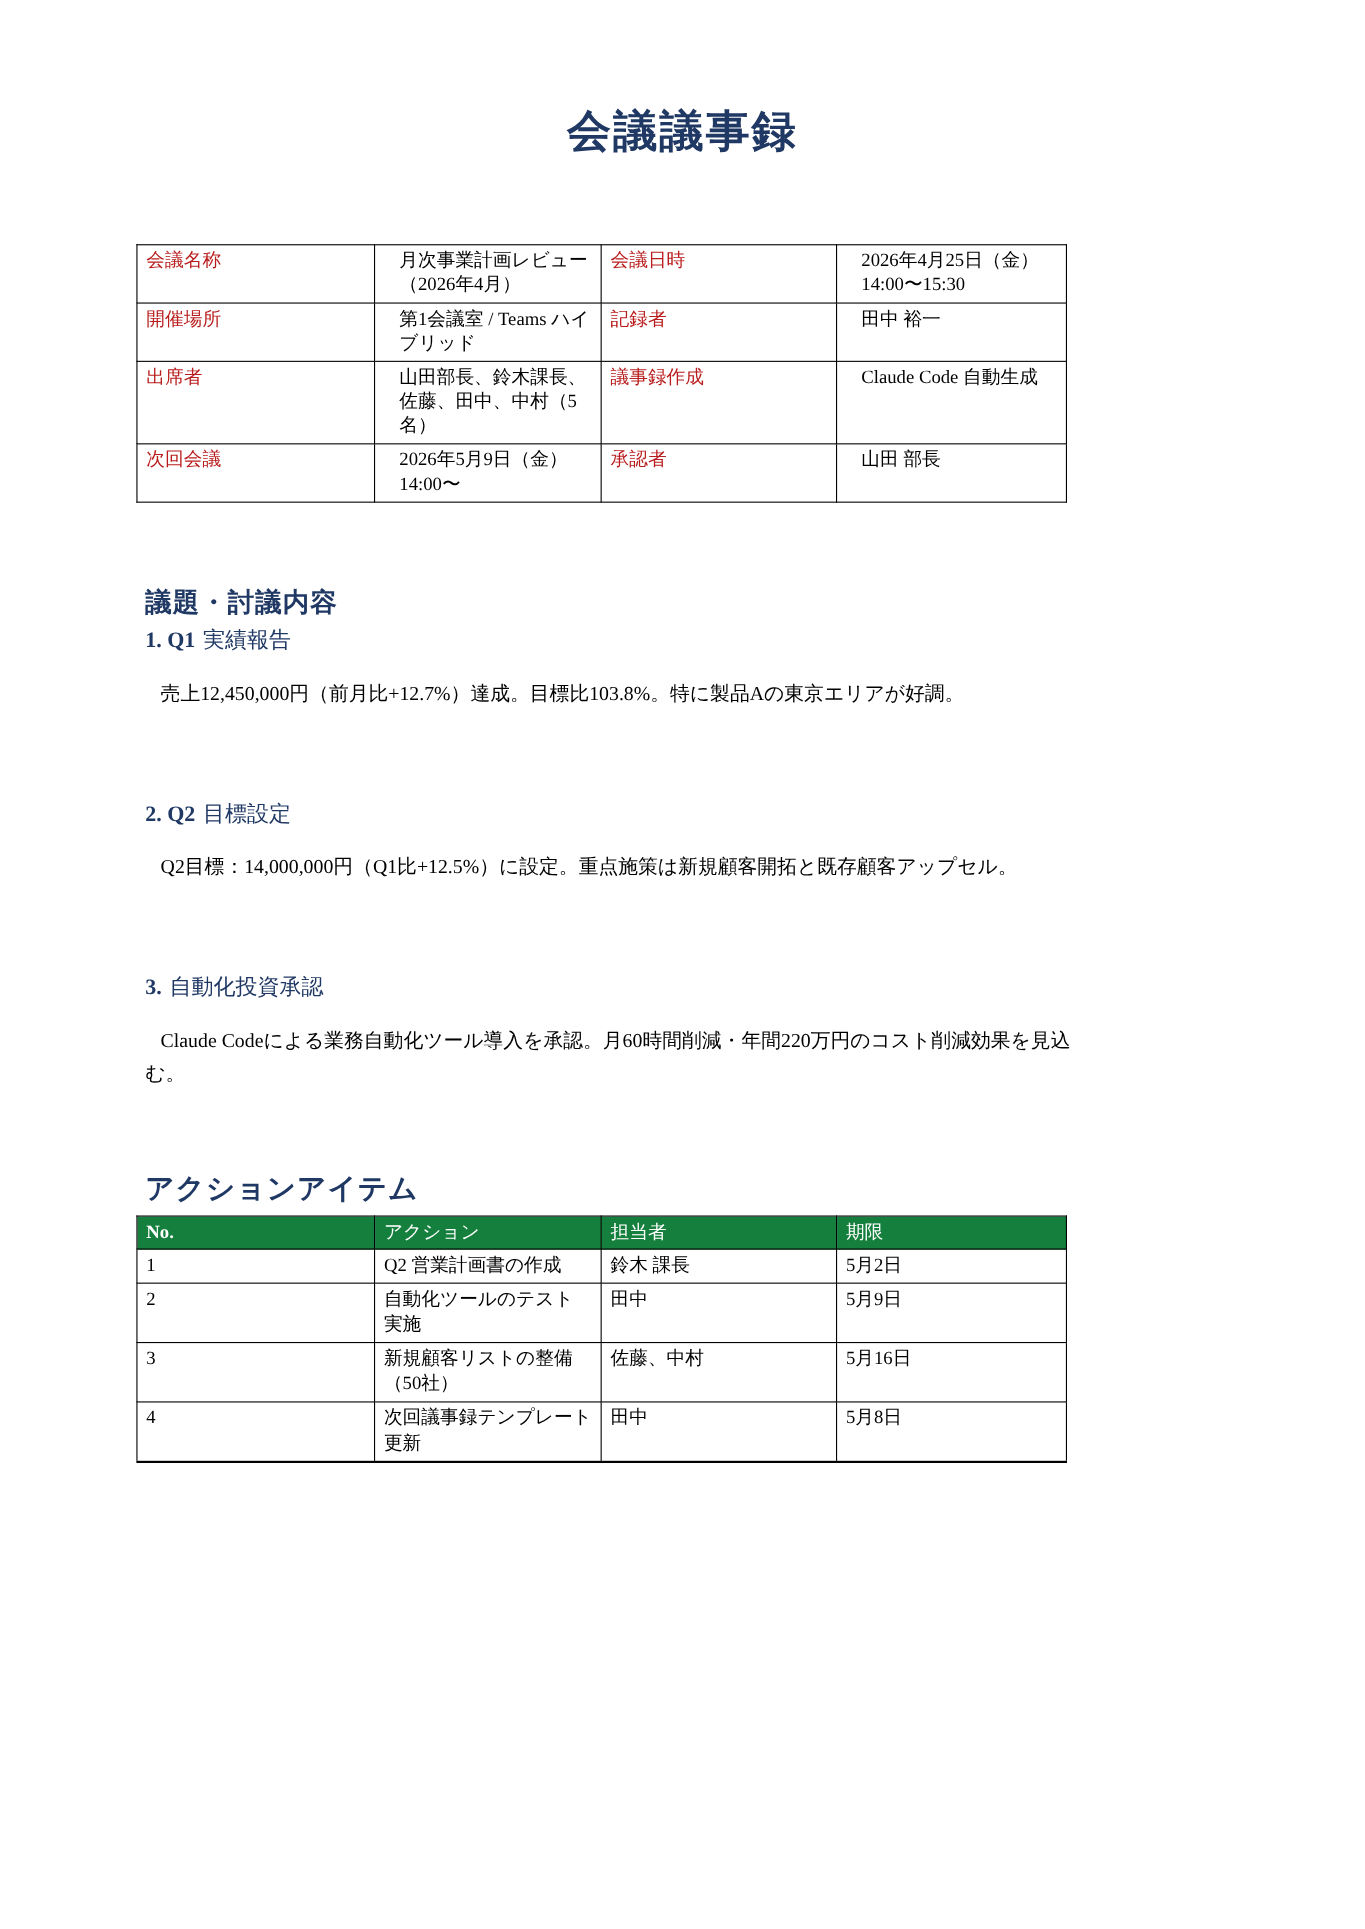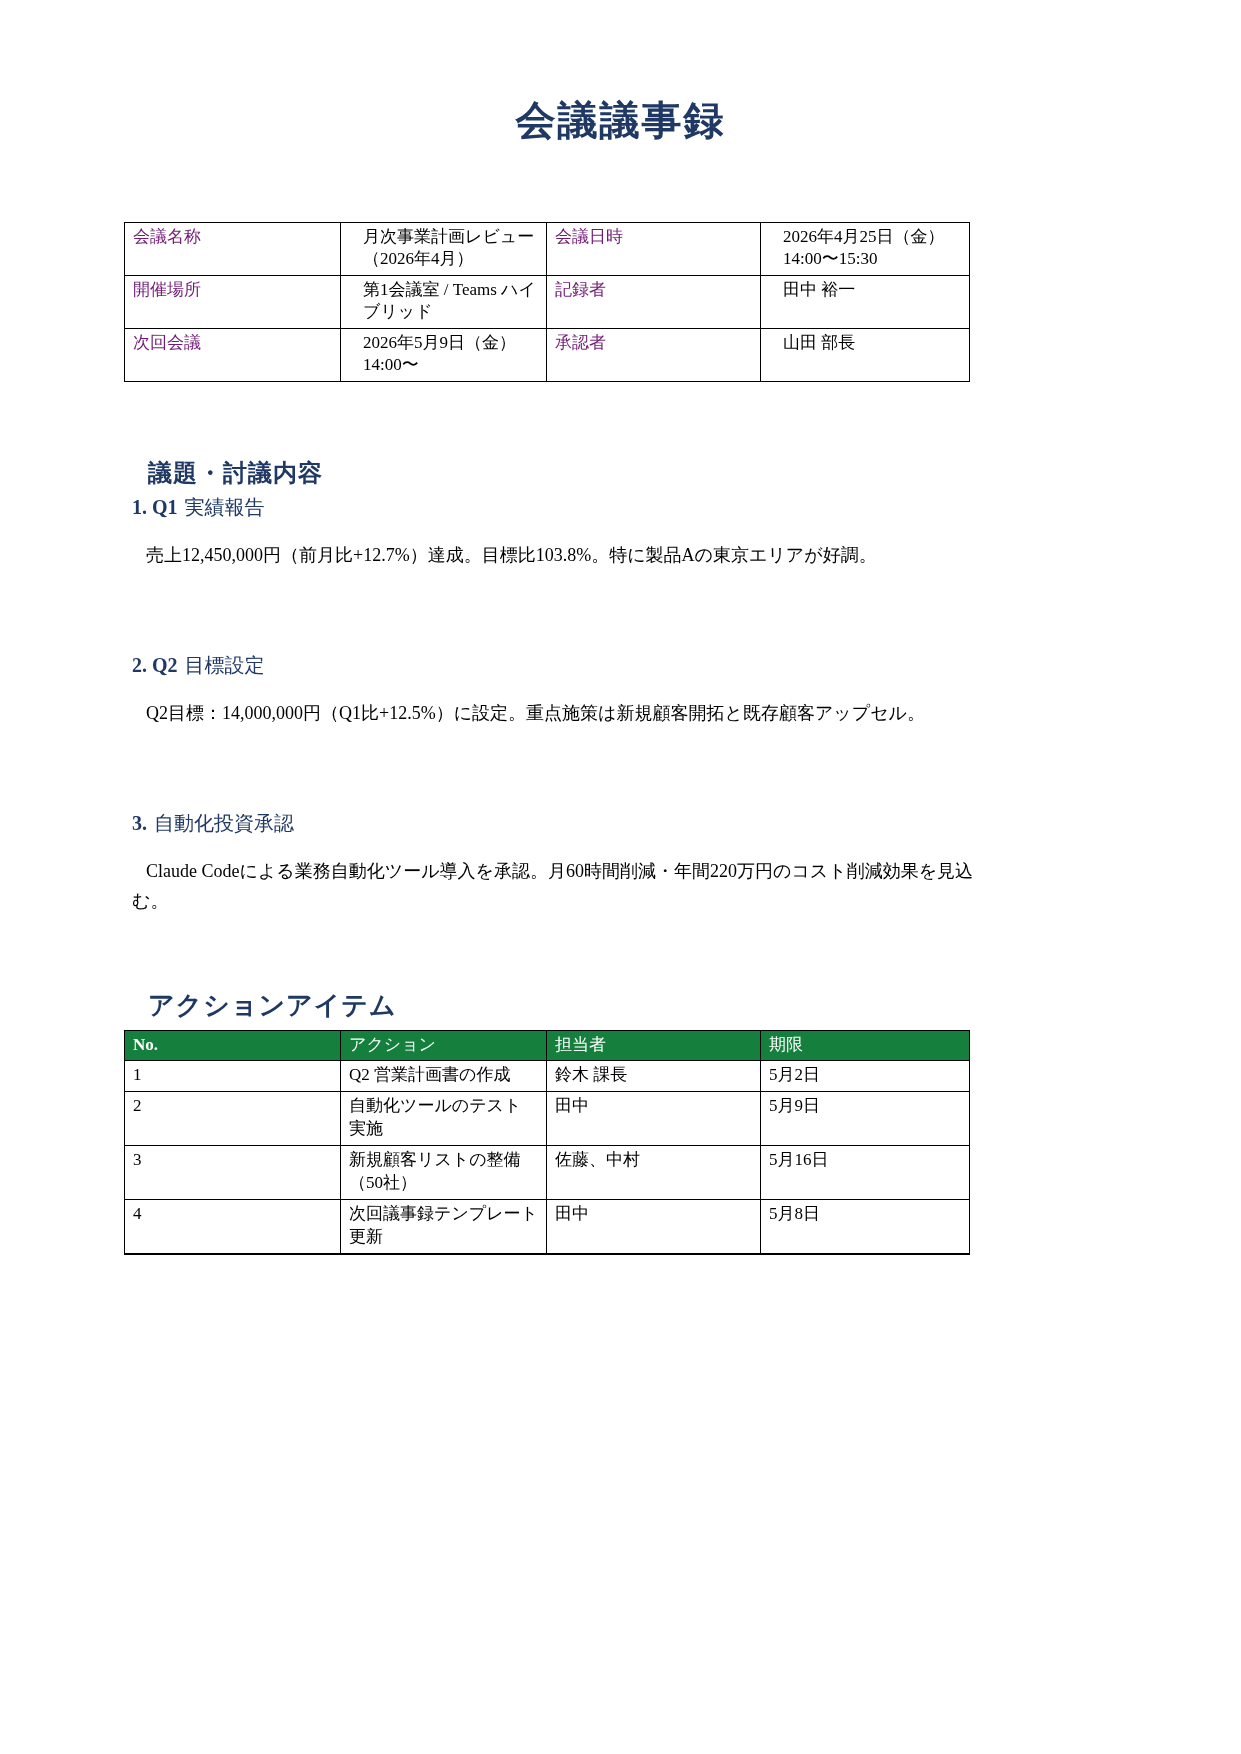--- a/index.html
+++ b/index.html
@@ -29,30 +29,30 @@
   .info-table { width: 845px; }
   .info-table td {
     border: 1px solid #000000;
     padding: 3px 8px 5px 8px;
     font-size: 17px;
     line-height: 22px;
     vertical-align: top;
   }
   .info-table td.lbl {
     font-family: "Liberation Sans", "DejaVu Sans", sans-serif;
-    color: #701a75;
+    color: #b91c1c;
   }
   .info-table td.val {
     font-family: "Liberation Serif", "DejaVu Serif", serif;
     color: #000000;
     padding-left: 22px;
   }
   
   .h-major {
-    margin: 76px 0 6px 16px;
+    margin: 76px 0 6px 0;
     padding-left: 8px;
     font-family: "Liberation Sans", "DejaVu Sans", sans-serif;
     font-weight: 600;
     font-size: 24px;
     line-height: 30px;
     color: #1f3864;
     letter-spacing: 1px;
   }
   .h-major.action { margin-top: 74px; margin-bottom: 10px; font-size: 26px; }
   .section { margin: 0; }
@@ -135,20 +135,26 @@
         <td class="lbl">会議日時</td>
         <td class="val">2026年4月25日（金）14:00〜15:30</td>
       </tr>
       <tr>
         <td class="lbl">開催場所</td>
         <td class="val">第1会議室 / Teams ハイブリッド</td>
         <td class="lbl">記録者</td>
         <td class="val">田中 裕一</td>
       </tr>
       <tr>
+        <td class="lbl">出席者</td>
+        <td class="val">山田部長、鈴木課長、佐藤、田中、中村（5名）</td>
+        <td class="lbl">議事録作成</td>
+        <td class="val">Claude Code 自動生成</td>
+      </tr>
+      <tr>
         <td class="lbl">次回会議</td>
         <td class="val">2026年5月9日（金）14:00〜</td>
         <td class="lbl">承認者</td>
         <td class="val">山田 部長</td>
       </tr>
     </tbody>
   </table>
 
   <h2 class="h-major">議題・討議内容</h2>
 

